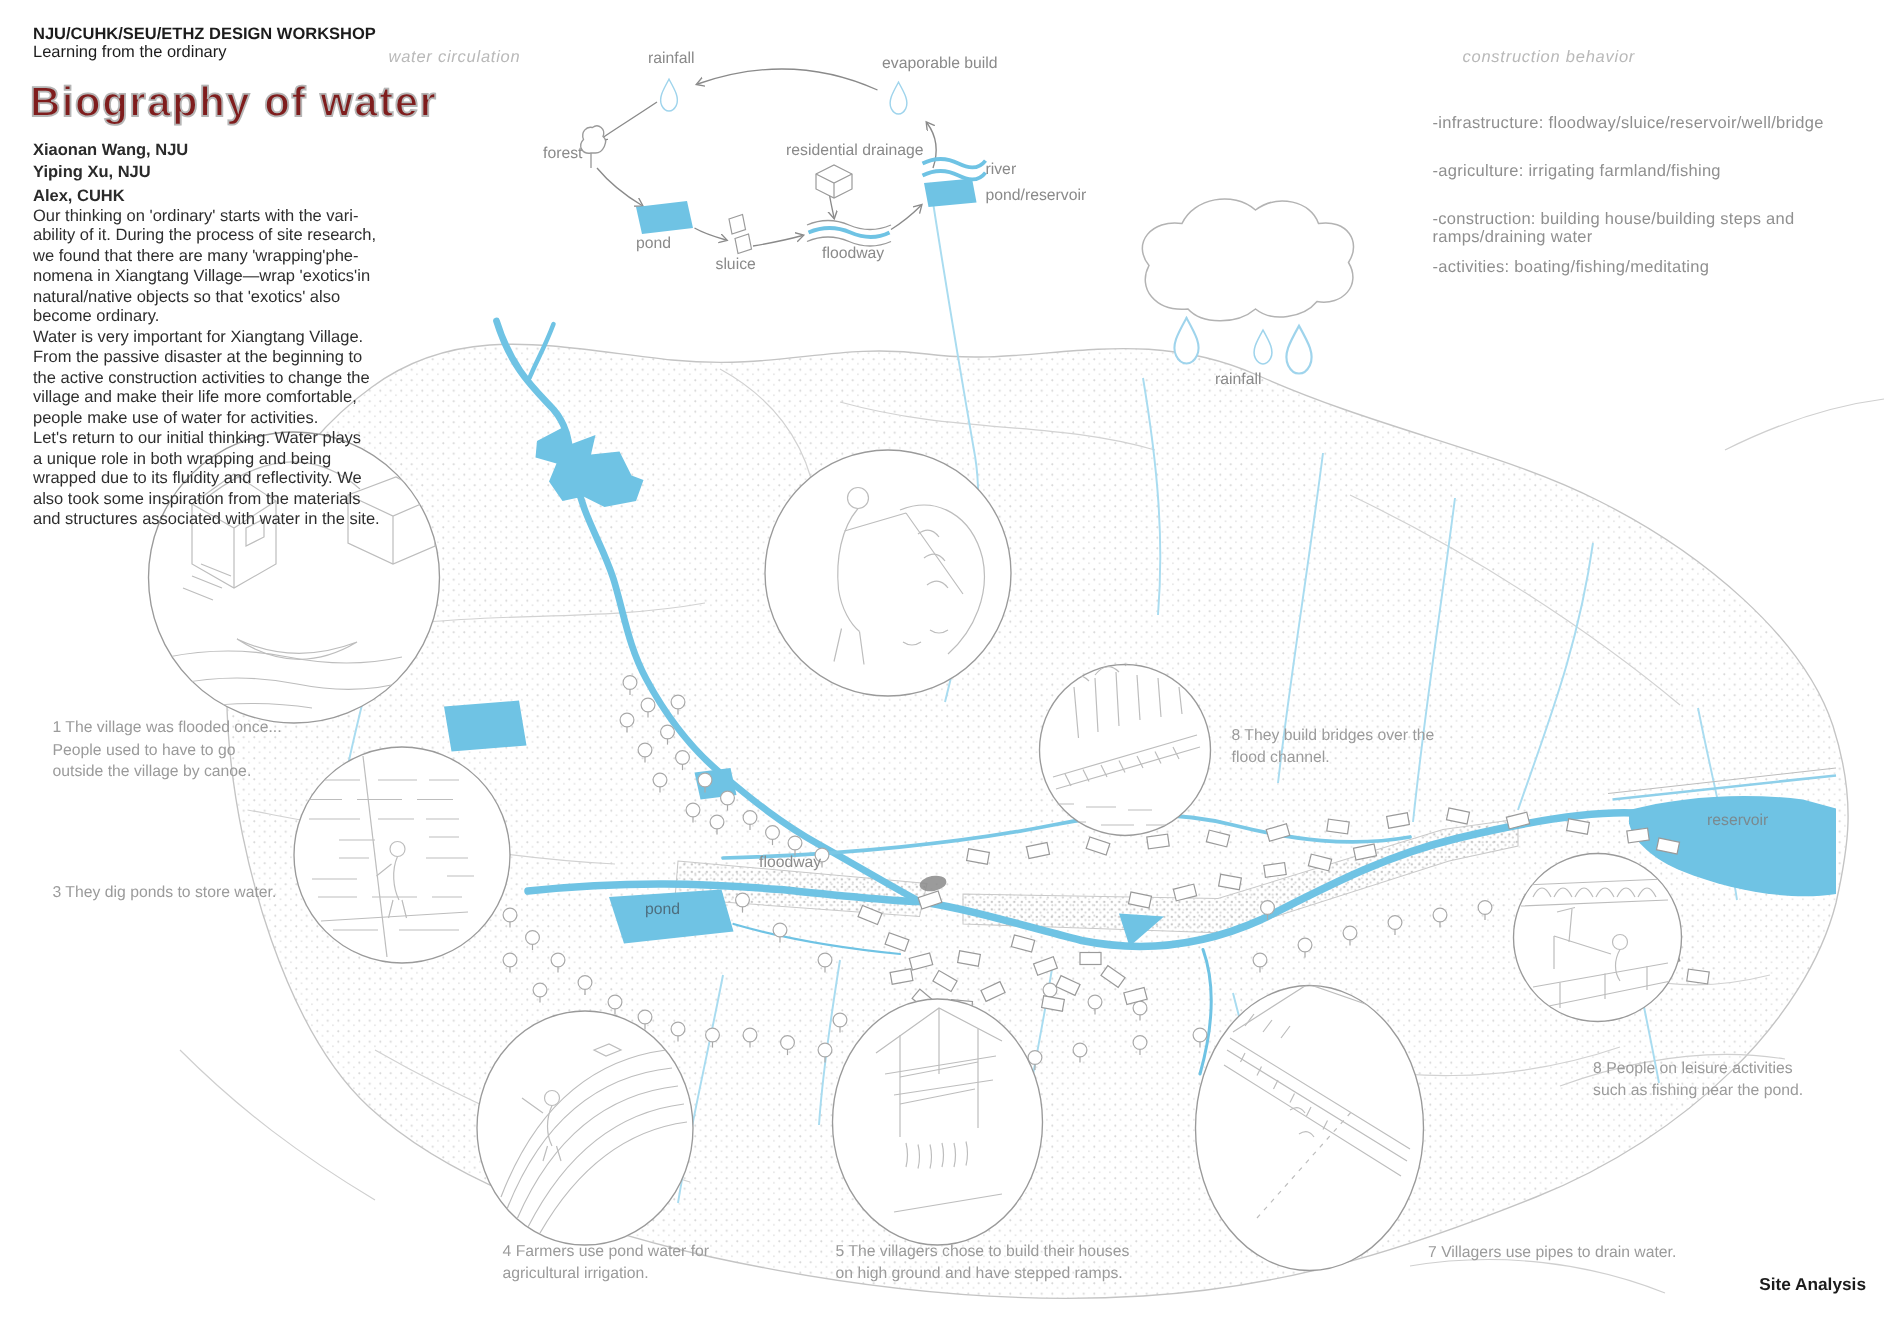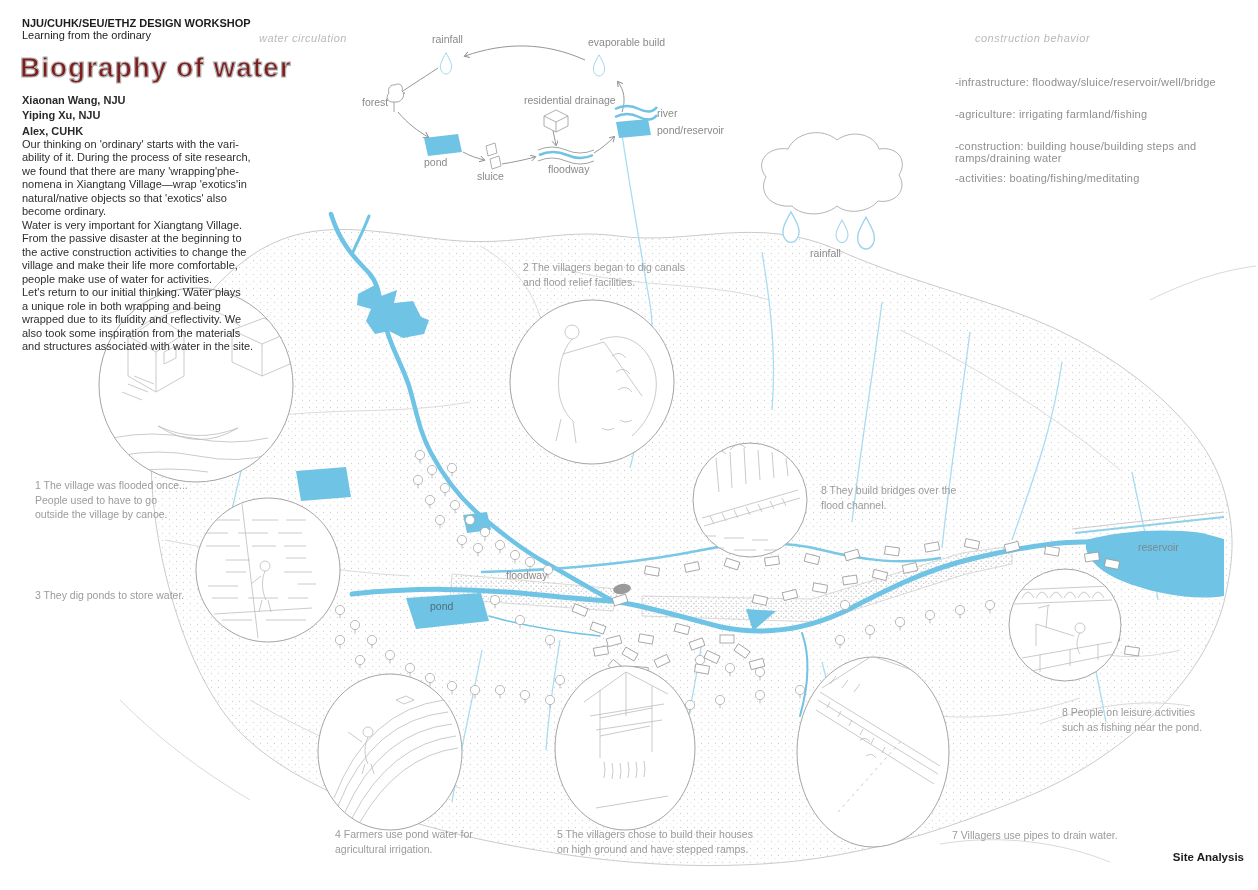--- a/index.html
+++ b/index.html
@@ -689,22 +689,20 @@
   <div class="wc-label" style="left:548px;top:163px;">floodway</div>
 
   <div class="map-label" style="left:810px;top:247px;">rainfall</div>
   <div class="map-label" style="left:506px;top:569px;">floodway</div>
   <div class="map-label" style="left:430px;top:600px;color:#4e6e7e;">pond</div>
   <div class="map-label" style="left:1138px;top:541px;color:#7a8a90;">reservoir</div>
 
   <div class="anno pre" style="left:35px;top:478px;">1 The village was flooded once...
 People used to have to go
 outside the village by canoe.</div>
-  <div class="anno pre" style="left:523px;top:260px;">2 The villagers began to dig canals
-and flood relief facilities.</div>
   <div class="anno pre" style="left:35px;top:588px;">3 They dig ponds to store water.</div>
   <div class="anno pre" style="left:335px;top:827px;">4 Farmers use pond water for
 agricultural irrigation.</div>
   <div class="anno pre" style="left:557px;top:827px;">5 The villagers chose to build their houses
 on high ground and have stepped ramps.</div>
   <div class="anno pre" style="left:821px;top:483px;">8 They build bridges over the
 flood channel.</div>
   <div class="anno pre" style="left:952px;top:828px;">7 Villagers use pipes to drain water.</div>
   <div class="anno pre" style="left:1062px;top:705px;">8 People on leisure activities
 such as fishing near the pond.</div>

